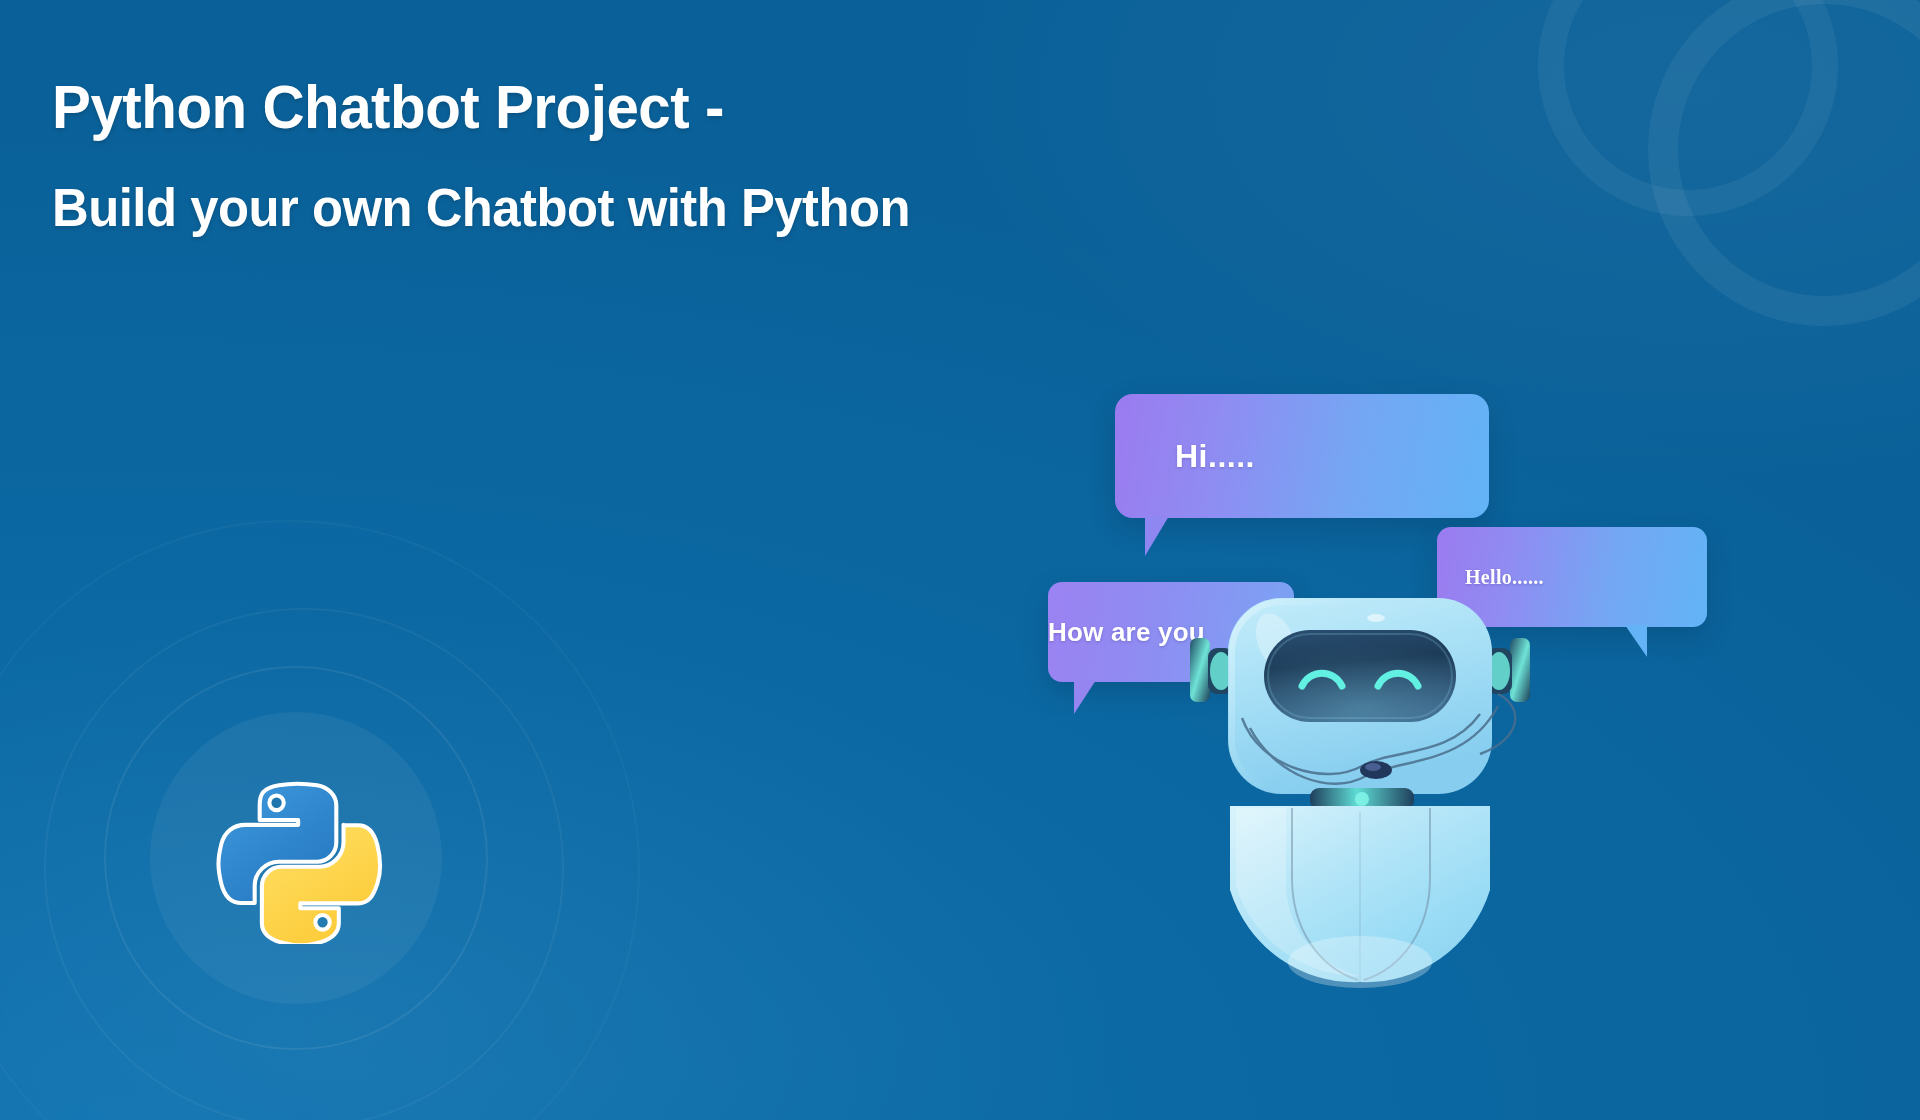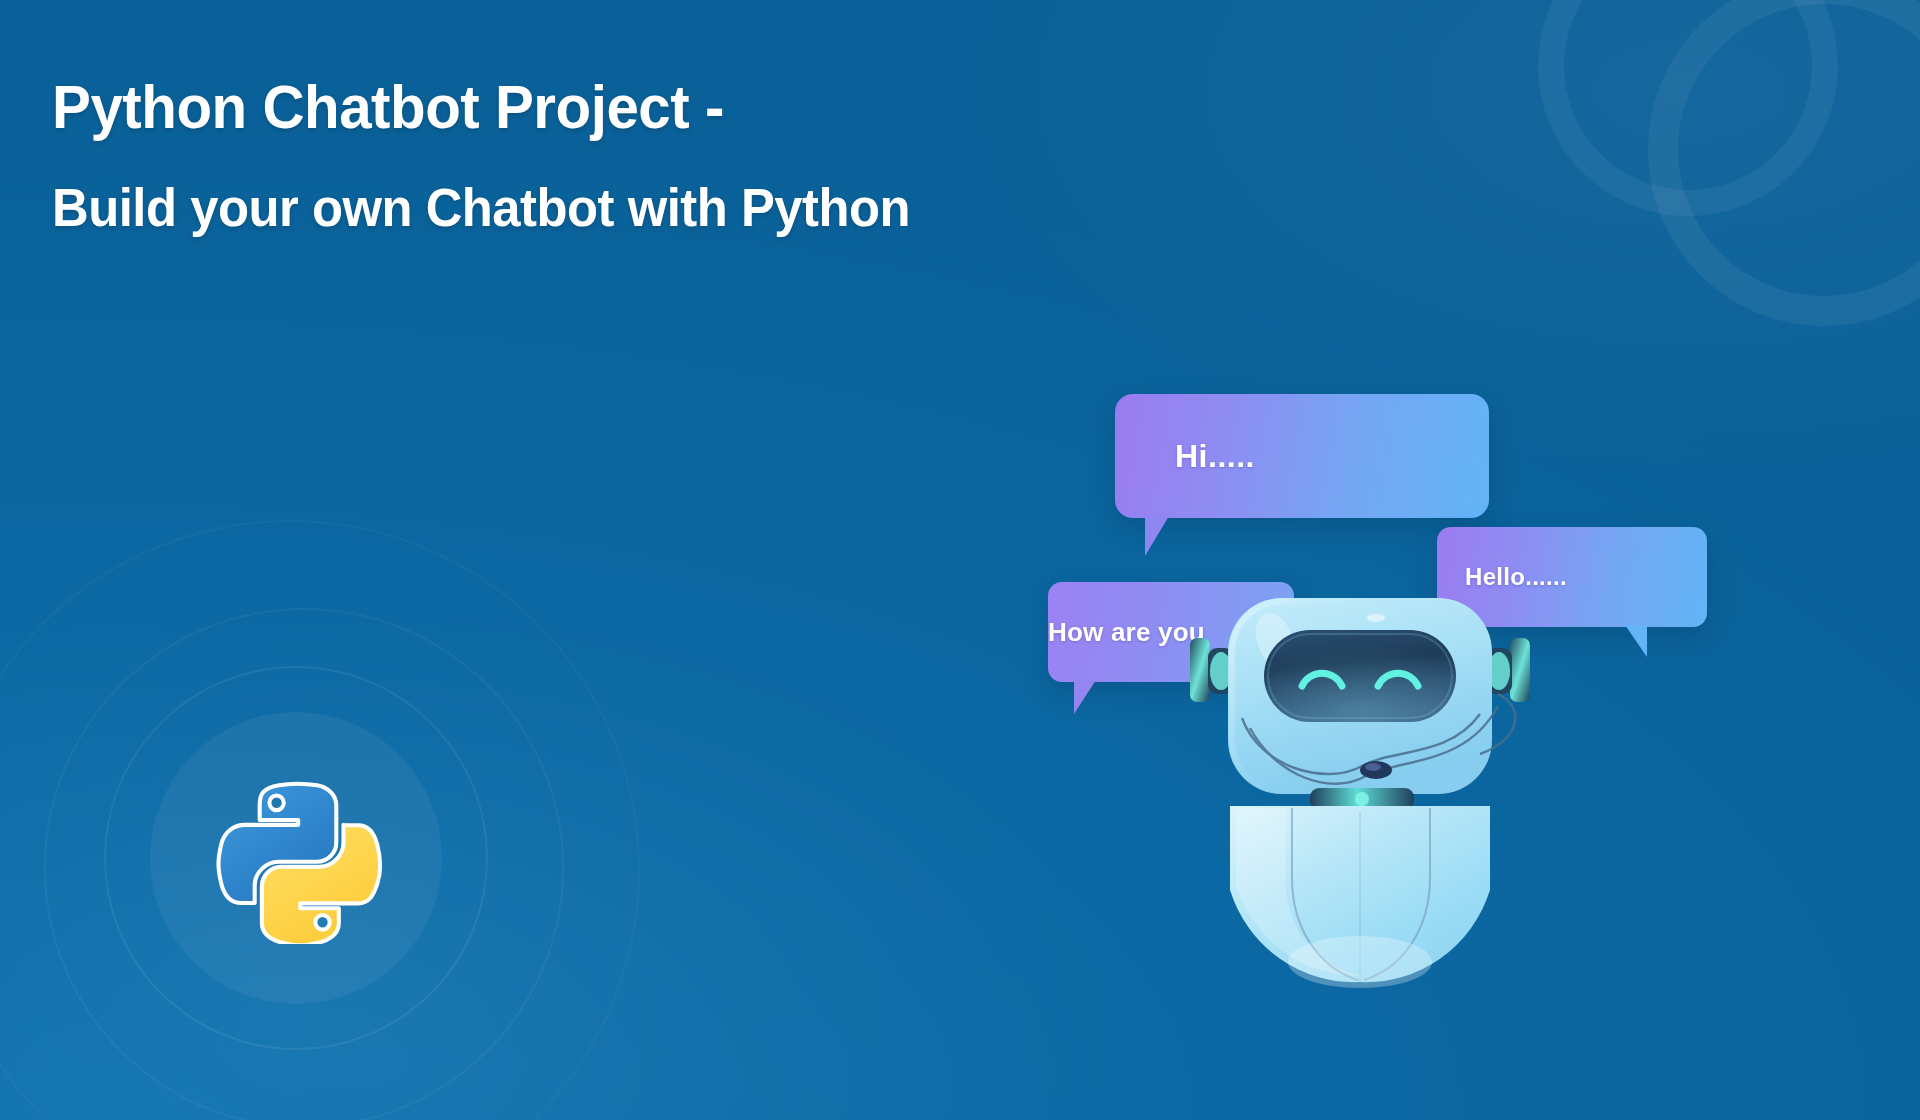--- a/index.html
+++ b/index.html
@@ -132,21 +132,21 @@
     border-bottom: 40px solid transparent;
   }
 
   
   #bubble-hello {
     left: 1437px; top: 527px;
     width: 242px; height: 100px;
     border-radius: 14px;
     padding-left: 28px;
   }
-  #bubble-hello .bubble-text { font-size: 24px; letter-spacing: .3px; }
+  #bubble-hello .bubble-text { font-size: 20px; letter-spacing: .3px; font-family: Liberation Serif, serif; }
   #bubble-hello .bubble-tail {
     left: 188px; top: 98px;
     border-right: 22px solid #63b3f6;
     border-bottom: 32px solid transparent;
   }
 
   
   #bubble-how {
     left: 1048px; top: 582px;
     width: 246px; height: 100px;

